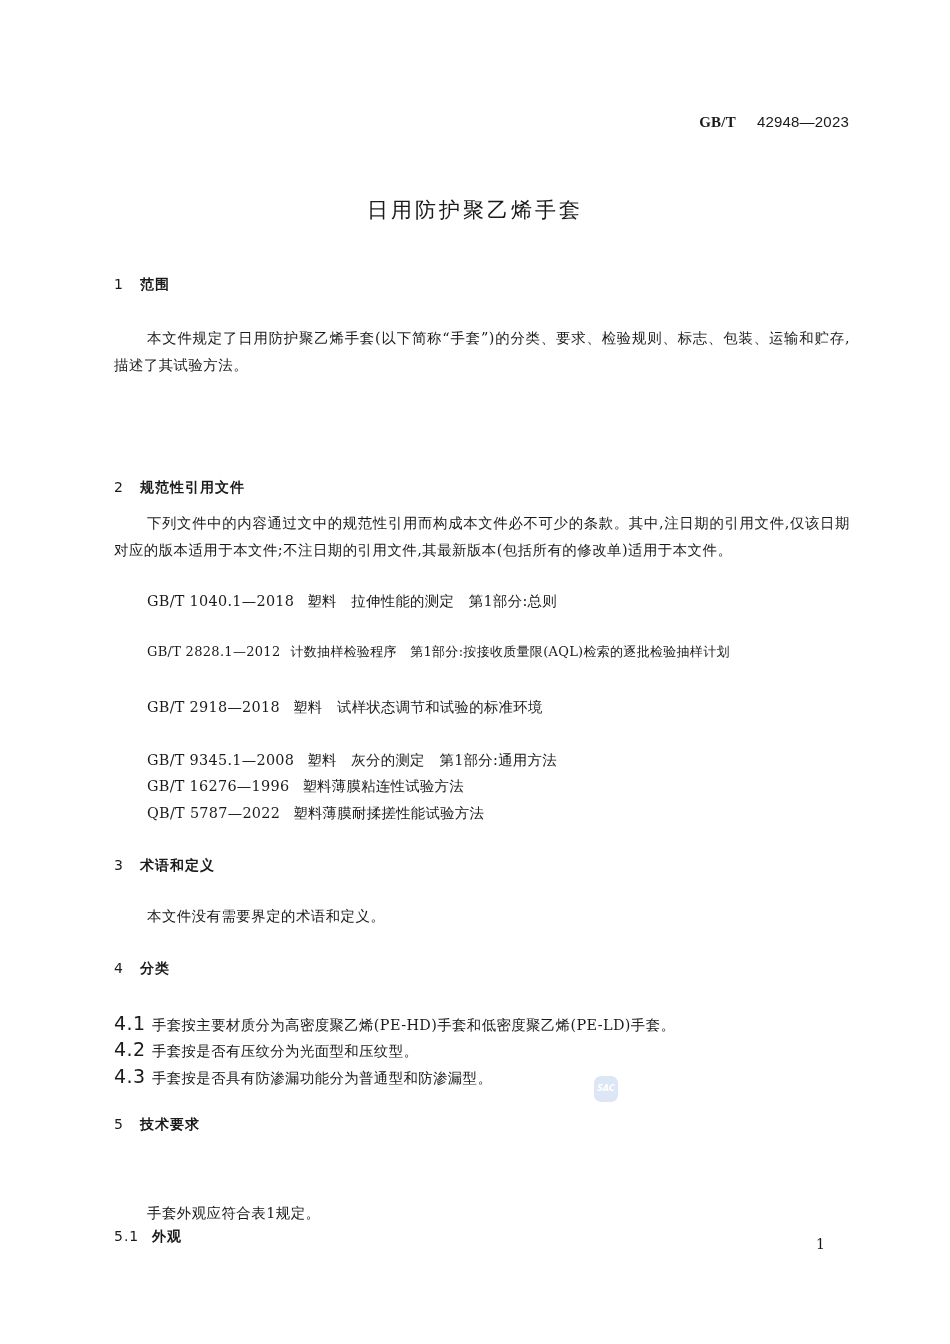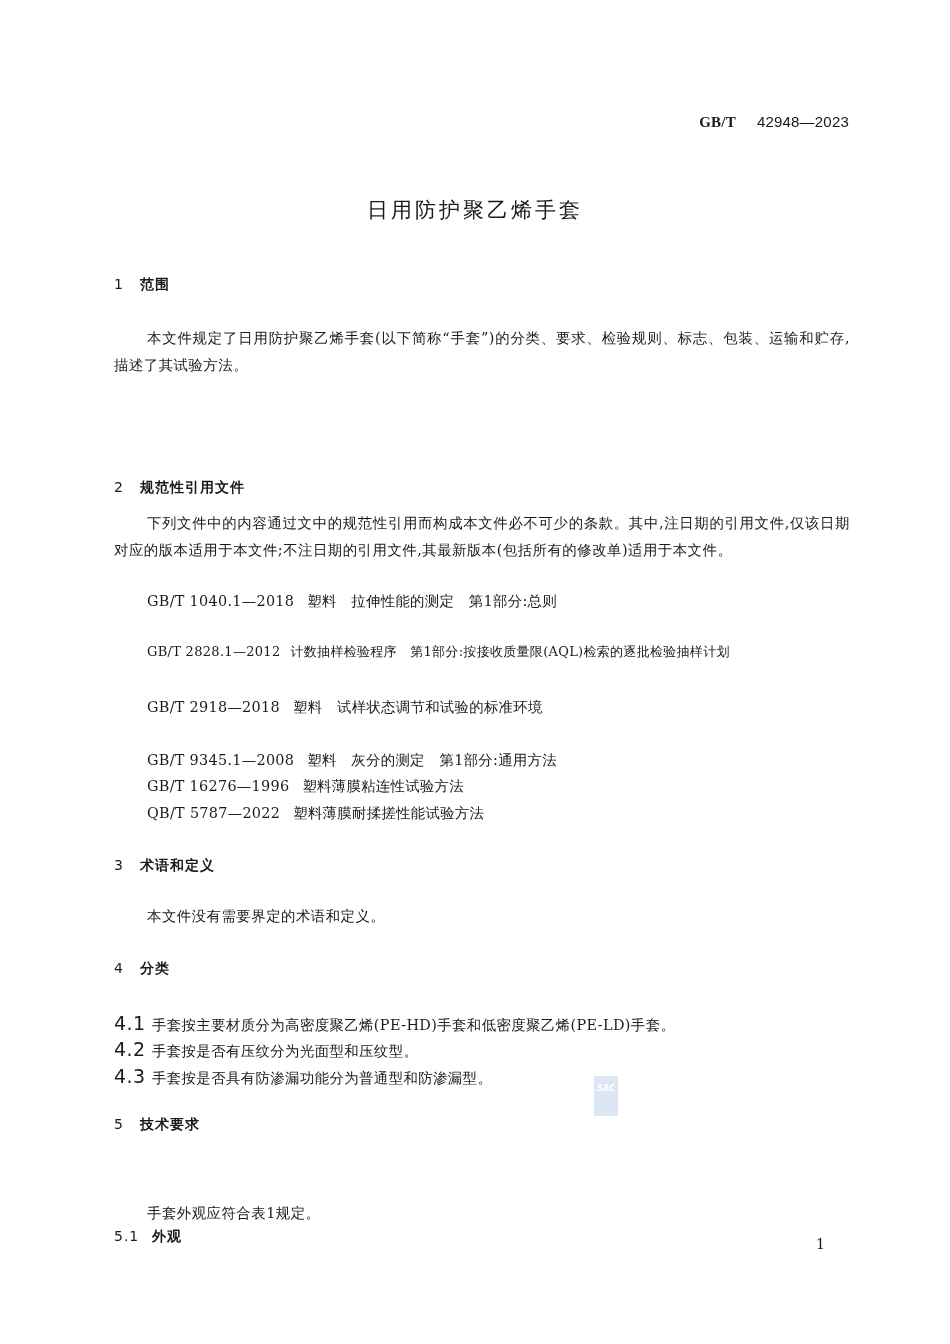--- a/index.html
+++ b/index.html
@@ -19,22 +19,22 @@
     .h2 .num { display: inline-block; width: 38px; font-weight: normal; }
     .para { position: absolute; left: 114px; width: 736px; font-size: 14.4px;
             line-height: 26.5px; text-align: justify; text-indent: 33px; letter-spacing: 0.5px; }
     .ref { position: absolute; left: 147px; font-size: 14.4px; letter-spacing: 0.3px; white-space: nowrap; }
     .ref .code { display: inline-block; margin-right: 13px; }
     .ref-wrap { position: absolute; left: 114px; width: 736px; font-size: 13px; line-height: 26.5px;
                 text-indent: 33px; letter-spacing: 0.3px; text-align: justify; }
     .ref-wrap .code { margin-right: 10px; }
     .clause { position: absolute; left: 114px; font-size: 14.4px; letter-spacing: 0.4px; white-space: nowrap; }
     .clause .num { display: inline-block; width: 38px; font-family: "DejaVu Sans", sans-serif; font-size: 19px; }
-    .watermark { position: absolute; left: 594px; top: 1076px; width: 24px; height: 40px;
-                 background: #dde6f5; border-radius: 0; color: #ffffff; font-family: "DejaVu Sans", sans-serif;
+    .watermark { position: absolute; left: 594px; top: 1076px; width: 24px; height: 26px;
+                 background: #dde6f5; border-radius: 7px; color: #ffffff; font-family: "DejaVu Sans", sans-serif;
                  font-size: 8px; font-weight: bold; font-style: italic; text-align: center; line-height: 26px; }
     .page-num { position: absolute; right: 125px; top: 1236px; font-size: 14px; }
   </style>
 </head>
 <body>
 
 <div class="page">
 
   <div class="std-number">
     <span class="prefix">GB/T</span><span>42948—2023</span>

